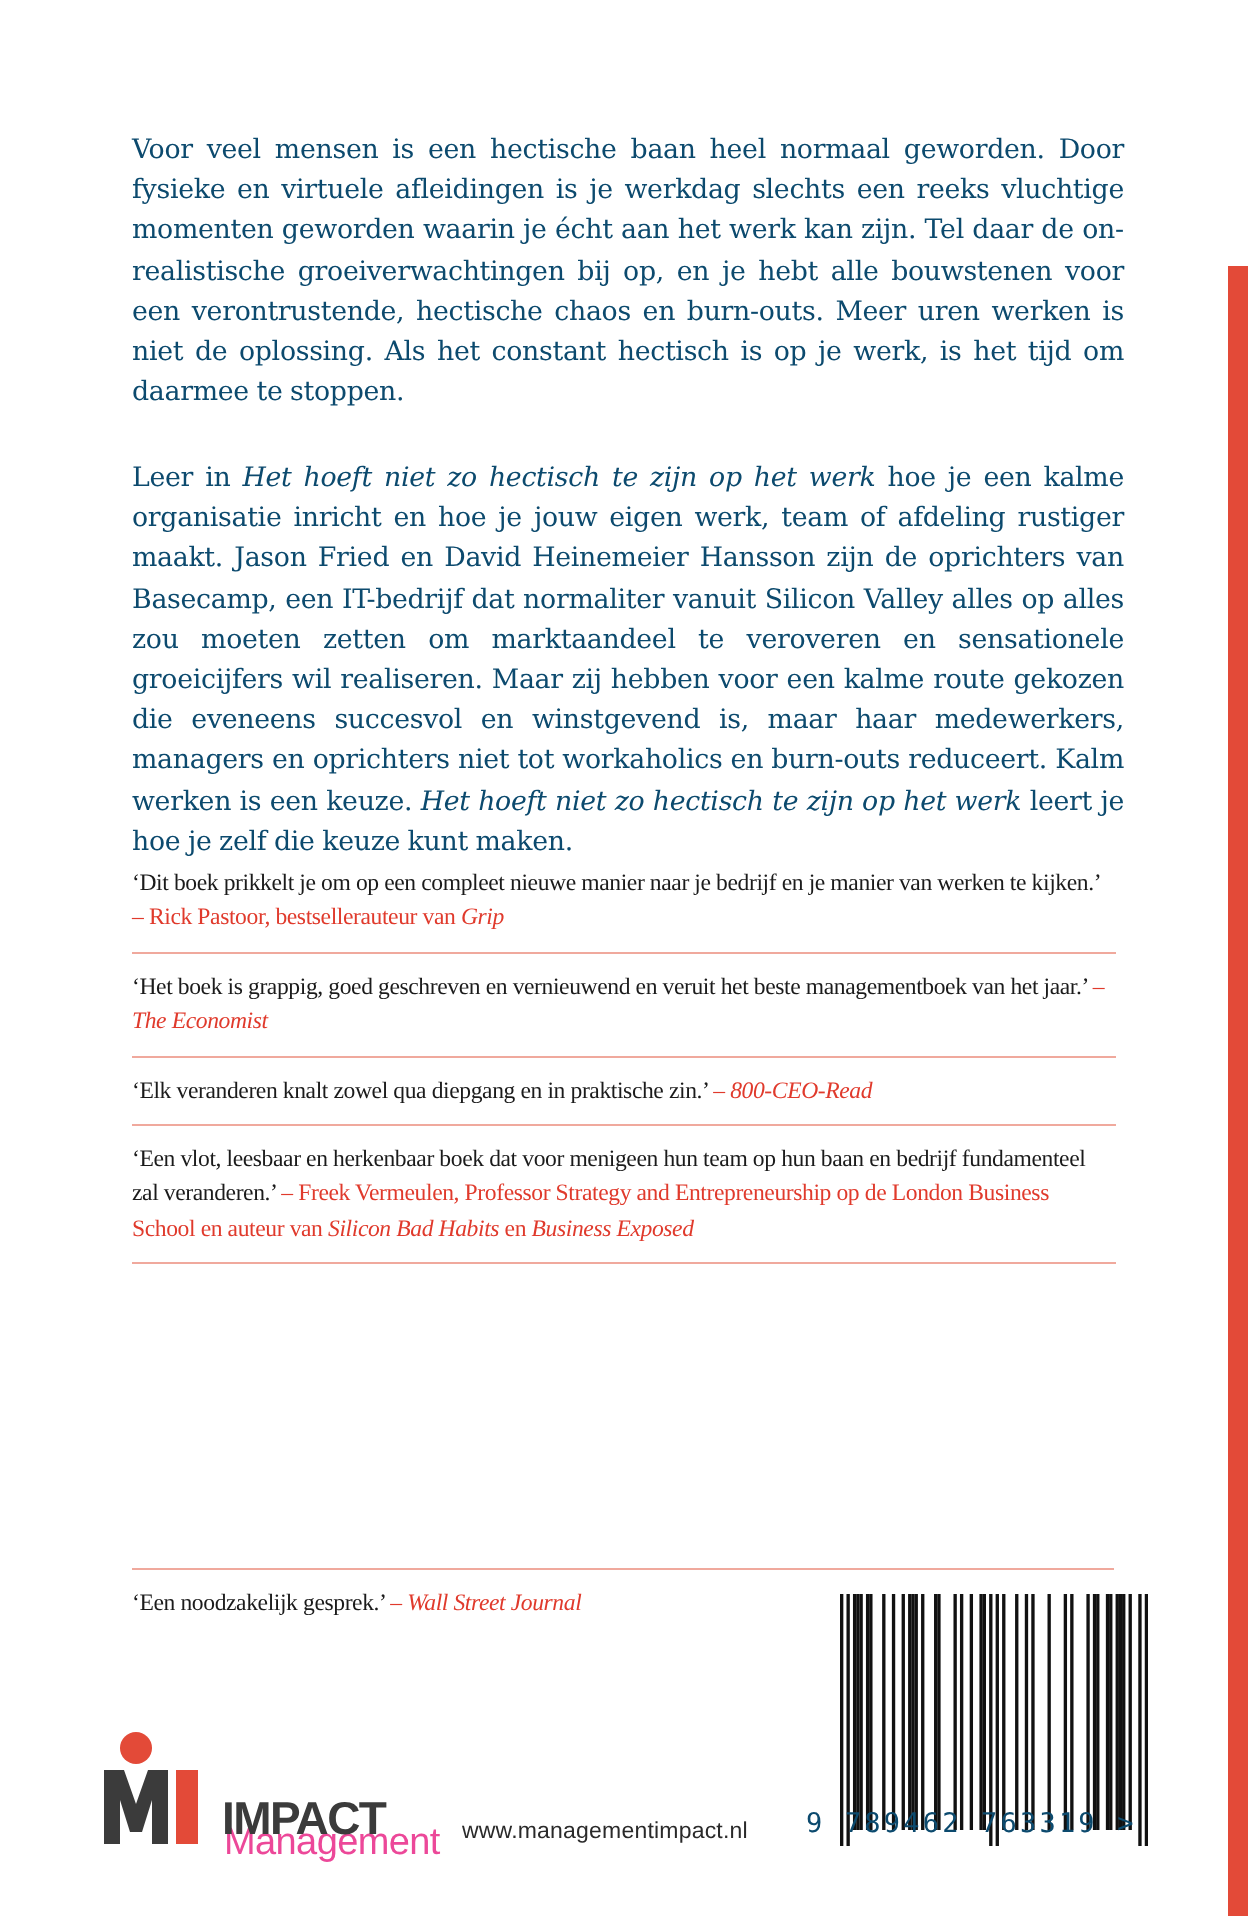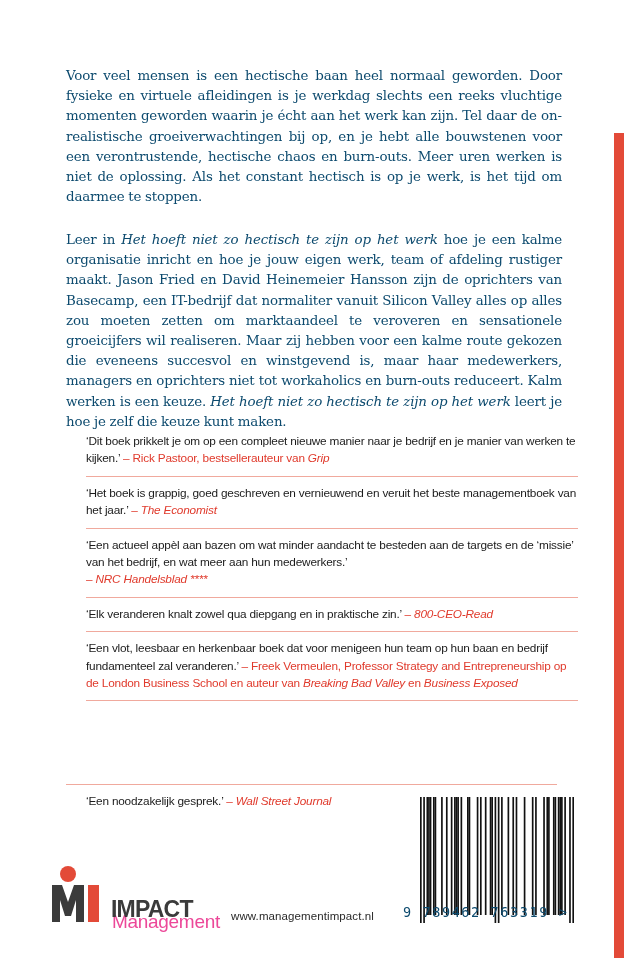--- a/index.html
+++ b/index.html
@@ -37,26 +37,25 @@
     }
     .blurb em { }
     #blurb-1 { top: 66px; }
     #blurb-2 { top: 230px; }
 
     .quotes {
       position: absolute;
       left: 66px;
       top: 433px;
       width: 492px;
-      font-family: Liberation Sans, sans-serif;
+      font-family: Liberation Serif, serif;
       font-size: 11.8px;
       line-height: 17.4px;
       color: #1b1b1b;
       letter-spacing: -0.2px;
-      margin-left: 20px;
     }
     .quote {
       padding: 0 0 8px 0;
       margin-bottom: 8px;
       border-bottom: 1px solid #f0a99d;
     }
     .quote.last {
       border-bottom: none;
     }
     .quote .attr {
@@ -152,27 +151,24 @@
 <p class="blurb" id="blurb-2"><span>Leer in </span><em>Het hoeft niet zo hectisch te zijn op het werk</em><span> hoe je een kalme orga­nisatie inricht en hoe je jouw eigen werk, team of afdeling rustiger maakt. Jason Fried en David Heinemeier Hansson zijn de oprichters van Basecamp, een IT-bedrijf dat normaliter vanuit Silicon Valley alles op alles zou moeten zetten om marktaandeel te veroveren en sensationele groeicijfers wil reali­seren. Maar zij hebben voor een kalme route gekozen die eveneens succesvol en winstgevend is, maar haar medewerkers, managers en oprichters niet tot workaholics en burn-outs reduceert. Kalm werken is een keuze. </span><em>Het hoeft niet zo hectisch te zijn op het werk</em><span> leert je hoe je zelf die keuze kunt maken.</span></p>
 
 <div class="quotes">
   <div class="quote">
     <span>‘Dit boek prikkelt je om op een compleet nieuwe manier naar je bedrijf en je manier van werken te kijken.’ </span><span class="attr"><span>– Rick Pastoor, bestsellerauteur van </span><em>Grip</em></span>
   </div>
   <div class="quote">
     <span>‘Het boek is grappig, goed geschreven en vernieuwend en veruit het beste manage­mentboek van het jaar.’ </span><span class="attr attr-i">– The Economist</span>
   </div>
   <div class="quote">
-    <span>‘Een actueel appèl aan bazen om wat minder aandacht te besteden aan de targets en de ‘missie’ van het bedrijf, en wat meer aan hun medewerkers.’ </span><br><span class="attr attr-i">– NRC Handelsblad ****</span>
-  </div>
-  <div class="quote">
     <span>‘Elk veranderen knalt zowel qua diepgang en in praktische zin.’ </span><span class="attr attr-i">– 800-CEO-Read</span>
   </div>
   <div class="quote">
-    <span>‘Een vlot, leesbaar en herkenbaar boek dat voor menigeen hun team op hun baan en bedrijf fundamenteel zal veranderen.’ </span><span class="attr"><span>– Freek Vermeulen, Professor Strategy and Entrepreneurship op de London Business School en auteur van </span><em>Breaking Bad Valley</em><span> en </span><em>Business Exposed</em></span>
+    <span>‘Een vlot, leesbaar en herkenbaar boek dat voor menigeen hun team op hun baan en bedrijf fundamenteel zal veranderen.’ </span><span class="attr"><span>– Freek Vermeulen, Professor Strategy and Entrepreneurship op de London Business School en auteur van </span><em>Silicon Bad Habits</em><span> en </span><em>Business Exposed</em></span>
   </div>
 </div>
 
 <div class="sep-last"></div>
 
 <div class="quotes" style="top: 793px;">
   <div class="quote last">
     <span>‘Een noodzakelijk gesprek.’ </span><span class="attr attr-i">– Wall Street Journal</span>
   </div>
 </div>

